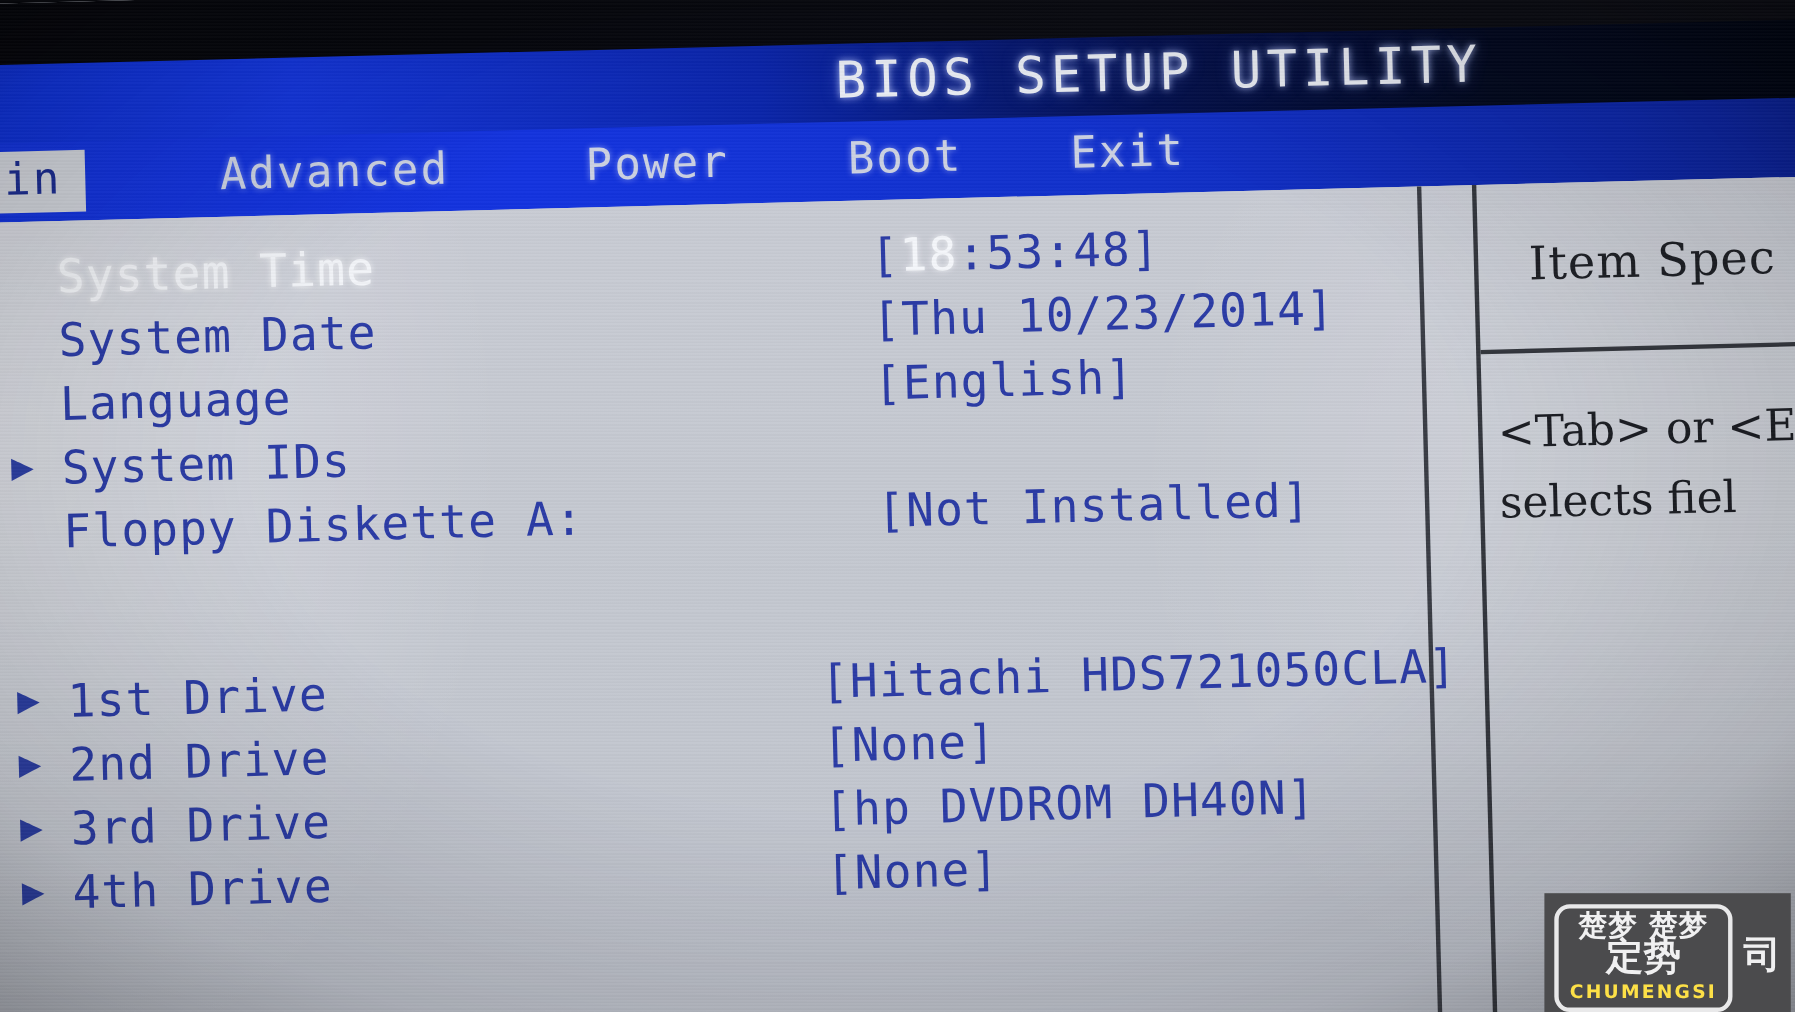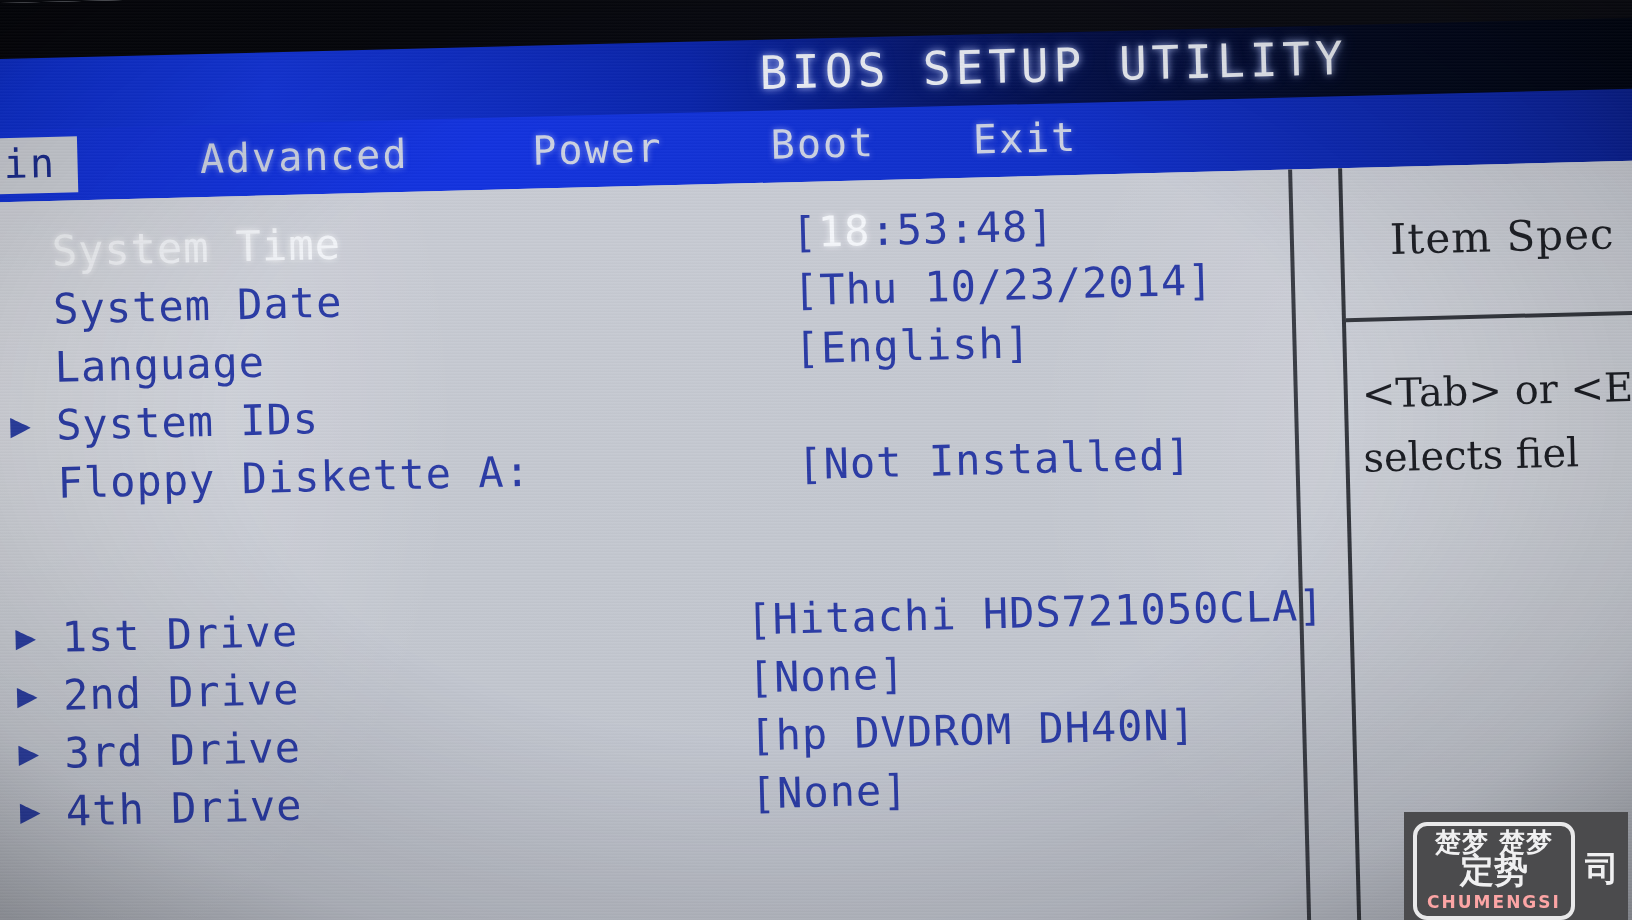--- a/index.html
+++ b/index.html
@@ -269,21 +269,21 @@
     font-size: 34px;
     font-weight: bold;
     color: #f0f0f1;
     line-height: 34px;
   }
   .wm-latin {
     font-family: "DejaVu Sans", "Liberation Sans", sans-serif;
     font-size: 17px;
     font-weight: bold;
     letter-spacing: 2px;
-    color: #fca5a5;
+    color: #fde047;
     margin-top: 2px;
   }
 
   
   .vignette {
     position: absolute;
     inset: 0;
     pointer-events: none;
     background:
       radial-gradient(ellipse at 48% 45%, rgba(0,0,0,0) 45%, rgba(0,0,0,0.13) 78%, rgba(0,0,0,0.34) 100%);

